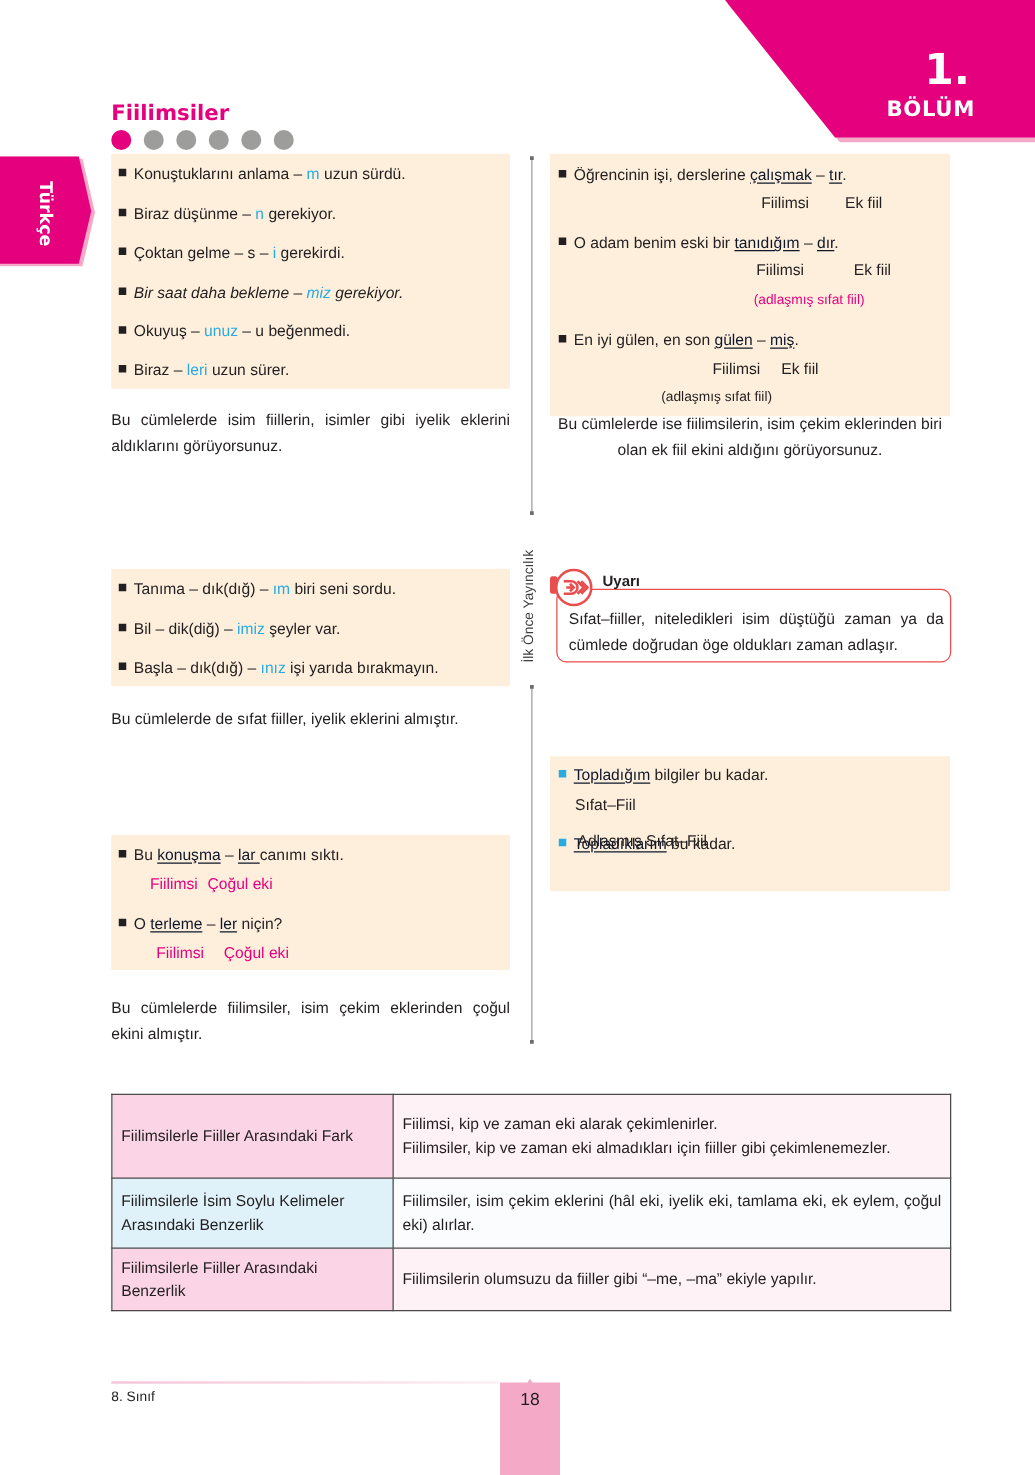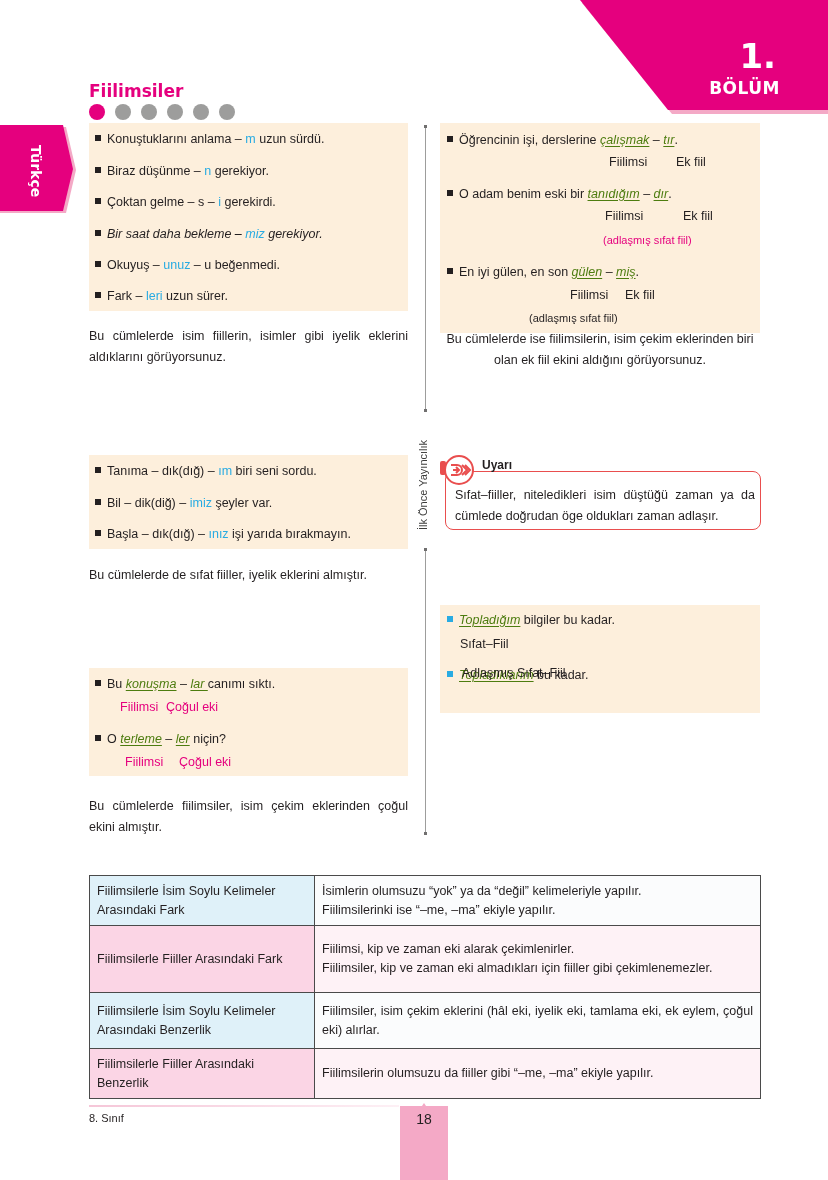--- a/index.html
+++ b/index.html
@@ -18,21 +18,21 @@
   .section-title { position: absolute; left: 89px; top: 81px; color: #e5007e; font-weight: bold; font-size: 17px; font-family: "DejaVu Sans", sans-serif; }
   .dots { position: absolute; left: 89px; top: 104px; display: flex; gap: 10px; }
   .dot { width: 16px; height: 16px; border-radius: 50%; background: #9d9d9c; }
   .dot.active { background: #e5007e; }
 
   .box { position: absolute; background: #fdefdc; }
   .li { position: absolute; white-space: nowrap; font-size: 12.5px; }
   .li::before { content: ""; display: inline-block; width: 6px; height: 6px; background: #231f20; margin-right: 6px; vertical-align: 2px; }
   .li.blue::before { background: #29abe2; }
   .c { color: #29abe2; }
-  .u { color: #4d7c0f; text-decoration: underline; text-underline-offset: 2px; font-style: italic; }
+  .u { color: #0f172a; text-decoration: underline; text-underline-offset: 2px; }
   .m { color: #e5007e; }
   .small { position: absolute; white-space: nowrap; font-size: 12.5px; }
   .tiny { position: absolute; white-space: nowrap; font-size: 11px; }
   .para { position: absolute; font-size: 12.5px; line-height: 21px; }
 
   .divider { position: absolute; left: 425px; width: 1px; background: #9d9d9c; }
   .divider::before, .divider::after { content: ""; position: absolute; left: -1px; width: 3px; height: 3px; background: #706f6f; }
   .divider::before { top: 0; } .divider::after { bottom: 0; }
   .publisher { position: absolute; left: 417px; top: 430px; width: 16px; height: 100px; writing-mode: vertical-rl; transform: rotate(180deg); font-size: 11px; color: #3c3c3b; white-space: nowrap; }
 
@@ -84,21 +84,21 @@
   <span class="dot"></span>
   <span class="dot"></span>
 </div>
 
 <div class="box" style="left:89px; top:123px; width:319px; height:188px;"></div>
 <div class="li" style="left:95px; top:132px;"><span>Konuştuklarını anlama – </span><span class="c">m</span><span> uzun sürdü.</span></div>
 <div class="li" style="left:95px; top:164px;"><span>Biraz düşünme – </span><span class="c">n</span><span> gerekiyor.</span></div>
 <div class="li" style="left:95px; top:195px;"><span>Çoktan gelme – s – </span><span class="c">i</span><span> gerekirdi.</span></div>
 <div class="li" style="left:95px; top:227px;font-style:italic;"><span>Bir saat daha bekleme – </span><span class="c">miz</span><span> gerekiyor.</span></div>
 <div class="li" style="left:95px; top:258px;"><span>Okuyuş – </span><span class="c">unuz</span><span> – u beğenmedi.</span></div>
-<div class="li" style="left:95px; top:289px;"><span>Fark – </span><span class="c">leri</span><span> uzun sürer.</span></div>
+<div class="li" style="left:95px; top:289px;"><span>Biraz – </span><span class="c">leri</span><span> uzun sürer.</span></div>
 
 <div class="para" style="left:89px; top:326px; width:319px; text-align:justify;">Bu cümlelerde isim fiillerin, isimler gibi iyelik eklerini aldıklarını görüyorsunuz.</div>
 
 <div class="box" style="left:89px; top:455px; width:319px; height:94px;"></div>
 <div class="li" style="left:95px; top:464px;"><span>Tanıma – dık(dığ) – </span><span class="c">ım</span><span> biri seni sordu.</span></div>
 <div class="li" style="left:95px; top:496px;"><span>Bil – dik(diğ) – </span><span class="c">imiz</span><span> şeyler var.</span></div>
 <div class="li" style="left:95px; top:527px;"><span>Başla – dık(dığ) – </span><span class="c">ınız</span><span> işi yarıda bırakmayın.</span></div>
 
 <div class="para" style="left:89px; top:565px; width:319px;">Bu cümlelerde de sıfat fiiller, iyelik eklerini almıştır.</div>
 
@@ -144,27 +144,20 @@
 <div class="warn-text">Sıfat–fiiller, niteledikleri isim düştüğü zaman ya da cümlede doğrudan öge oldukları zaman adlaşır.</div>
 
 <div class="box" style="left:440px; top:605px; width:320px; height:108px;"></div>
 <div class="li blue" style="left:447px; top:613px;"><span class="u">Topladığım</span><span> bilgiler bu kadar.</span></div>
 <div class="small" style="left:460px; top:637px;">Sıfat–Fiil</div>
 <div class="li blue" style="left:447px; top:668px;"><span class="u">Topladıklarım</span><span> bu kadar.</span></div>
 <div class="small" style="left:462px; top:666px;">Adlaşmış Sıfat–Fiil</div>
 
 <table class="cmp">
   <tbody>
-      <tr class="blue r1">
-    <td class="k">Fiilimsilerle İsim Soylu Kelimeler Arasındaki Fark</td>
-    <td class="v">
-          <div>İsimlerin olumsuzu “yok” ya da “değil” kelimeleriyle yapılır.</div>
-          <div>Fiilimsilerinki ise “–me, –ma” ekiyle yapılır.</div>
-        </td>
-  </tr>
   <tr class="pink r2">
     <td class="k">Fiilimsilerle Fiiller Arasındaki Fark</td>
     <td class="v">
           <div>Fiilimsi, kip ve zaman eki alarak çekimlenirler.</div>
           <div>Fiilimsiler, kip ve zaman eki almadıkları için fiiller gibi çekimlenemezler.</div>
         </td>
   </tr>
   <tr class="blue r3">
     <td class="k">Fiilimsilerle İsim Soylu Kelimeler Arasındaki Benzerlik</td>
     <td class="v" style="text-align:justify;">Fiilimsiler, isim çekim eklerini (hâl eki, iyelik eki, tamlama eki, ek eylem, çoğul eki) alırlar.</td>

